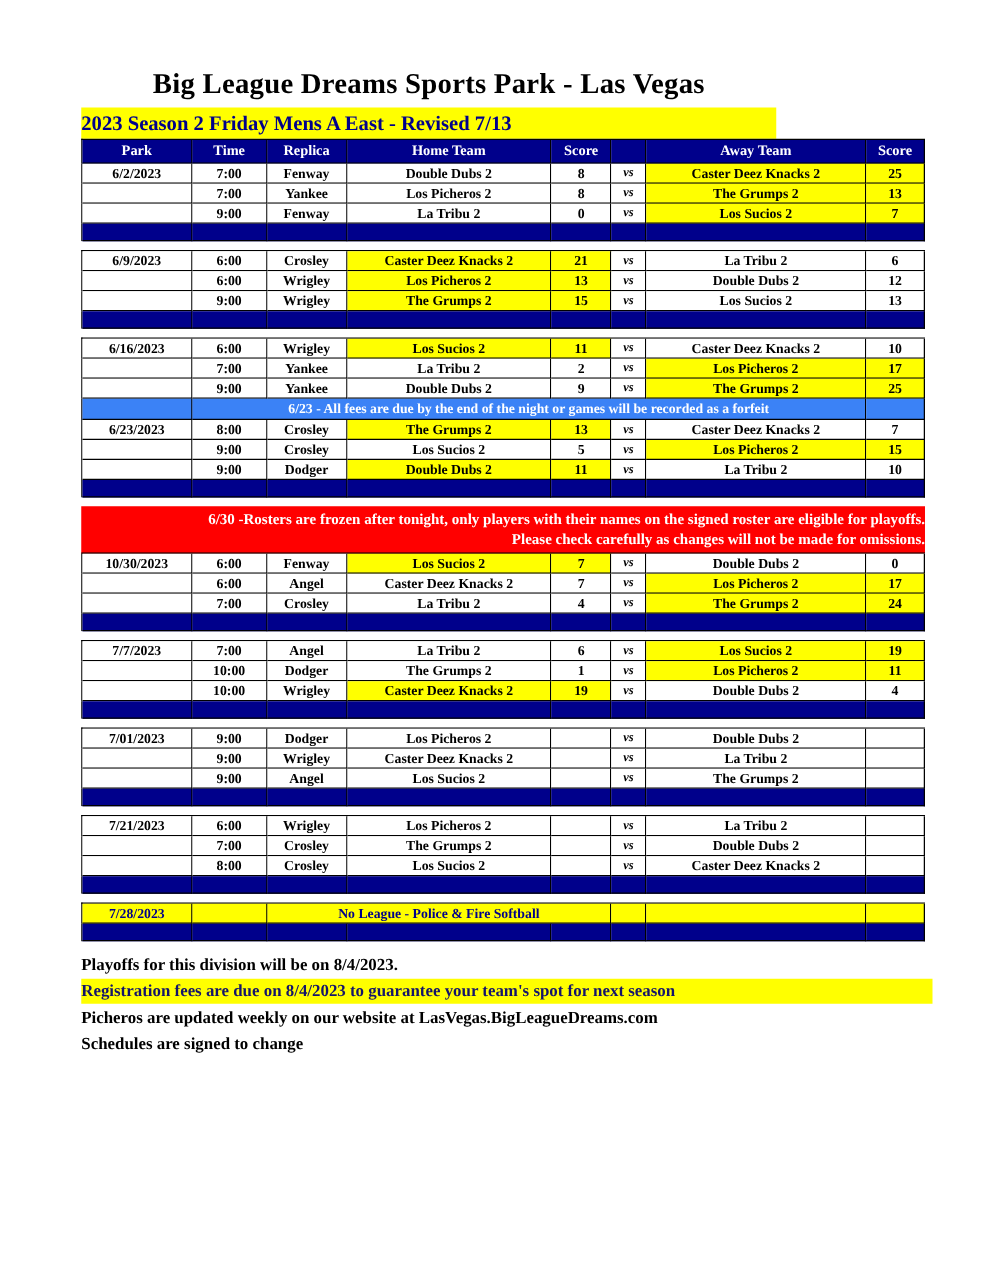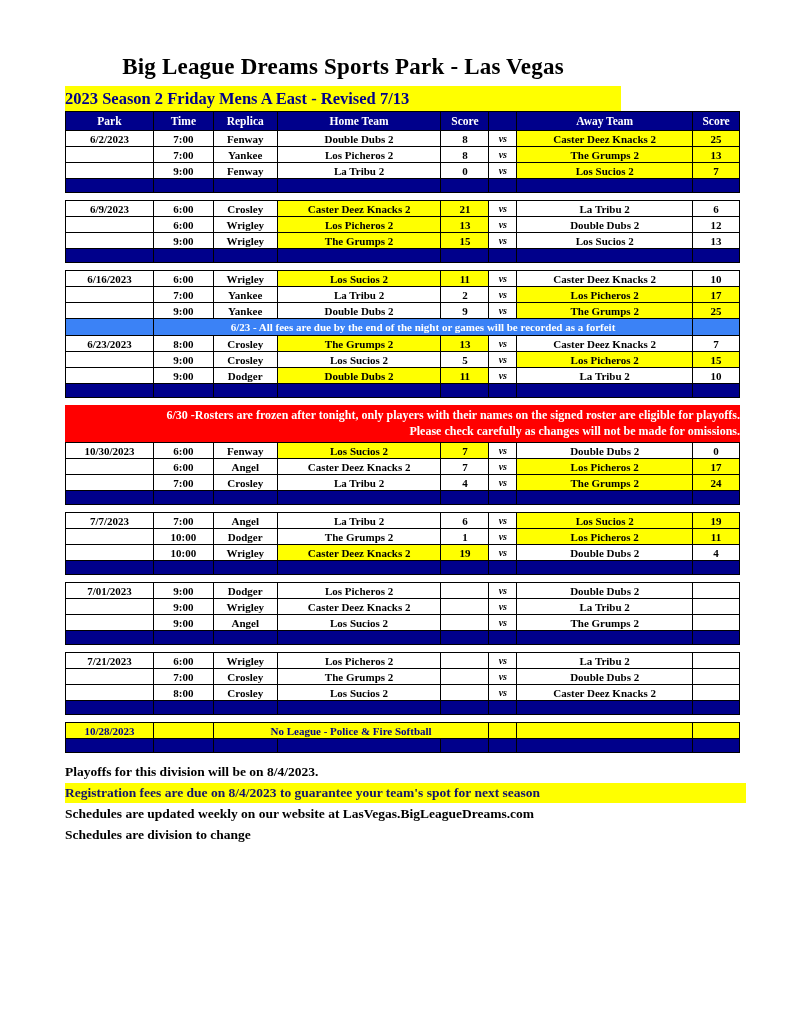--- a/index.html
+++ b/index.html
@@ -378,38 +378,38 @@
           <div class="cell c-time"></div>
           <div class="cell c-replica"></div>
           <div class="cell c-home"></div>
           <div class="cell c-score"></div>
           <div class="cell c-vs"></div>
           <div class="cell c-away"></div>
           <div class="cell c-score2"></div>
         </div>
         <div class="gaprow"></div>
         <div class="trow special bt">
-          <div class="cell c-date ycell">10/28/2023</div>
+          <div class="cell c-date ycell">7/28/2023</div>
           <div class="cell c-time ycell"></div>
           <div class="cell c-mid2 ycell">No League - Police &amp; Fire Softball</div>
           <div class="cell c-vs ycell"></div>
           <div class="cell c-away ycell"></div>
           <div class="cell c-score2 ycell"></div>
         </div>
         <div class="trow sep">
           <div class="cell c-date"></div>
           <div class="cell c-time"></div>
           <div class="cell c-replica"></div>
           <div class="cell c-home"></div>
           <div class="cell c-score"></div>
           <div class="cell c-vs"></div>
           <div class="cell c-away"></div>
           <div class="cell c-score2"></div>
         </div>
       </div>
     <div class="footer">
       <div class="fline">Playoffs for this division will be on 8/4/2023.</div>
       <div class="fline hl-line">Registration fees are due on 8/4/2023 to guarantee your team's spot for next season</div>
-      <div class="fline">Schedules are updated weekly on our website at LasVegas.BigLeagueDreams.com</div>
-      <div class="fline">Schedules are division to change</div>
+      <div class="fline">Picheros are updated weekly on our website at LasVegas.BigLeagueDreams.com</div>
+      <div class="fline">Schedules are signed to change</div>
     </div>
   </div>
 </div>
 
 </body></html>

